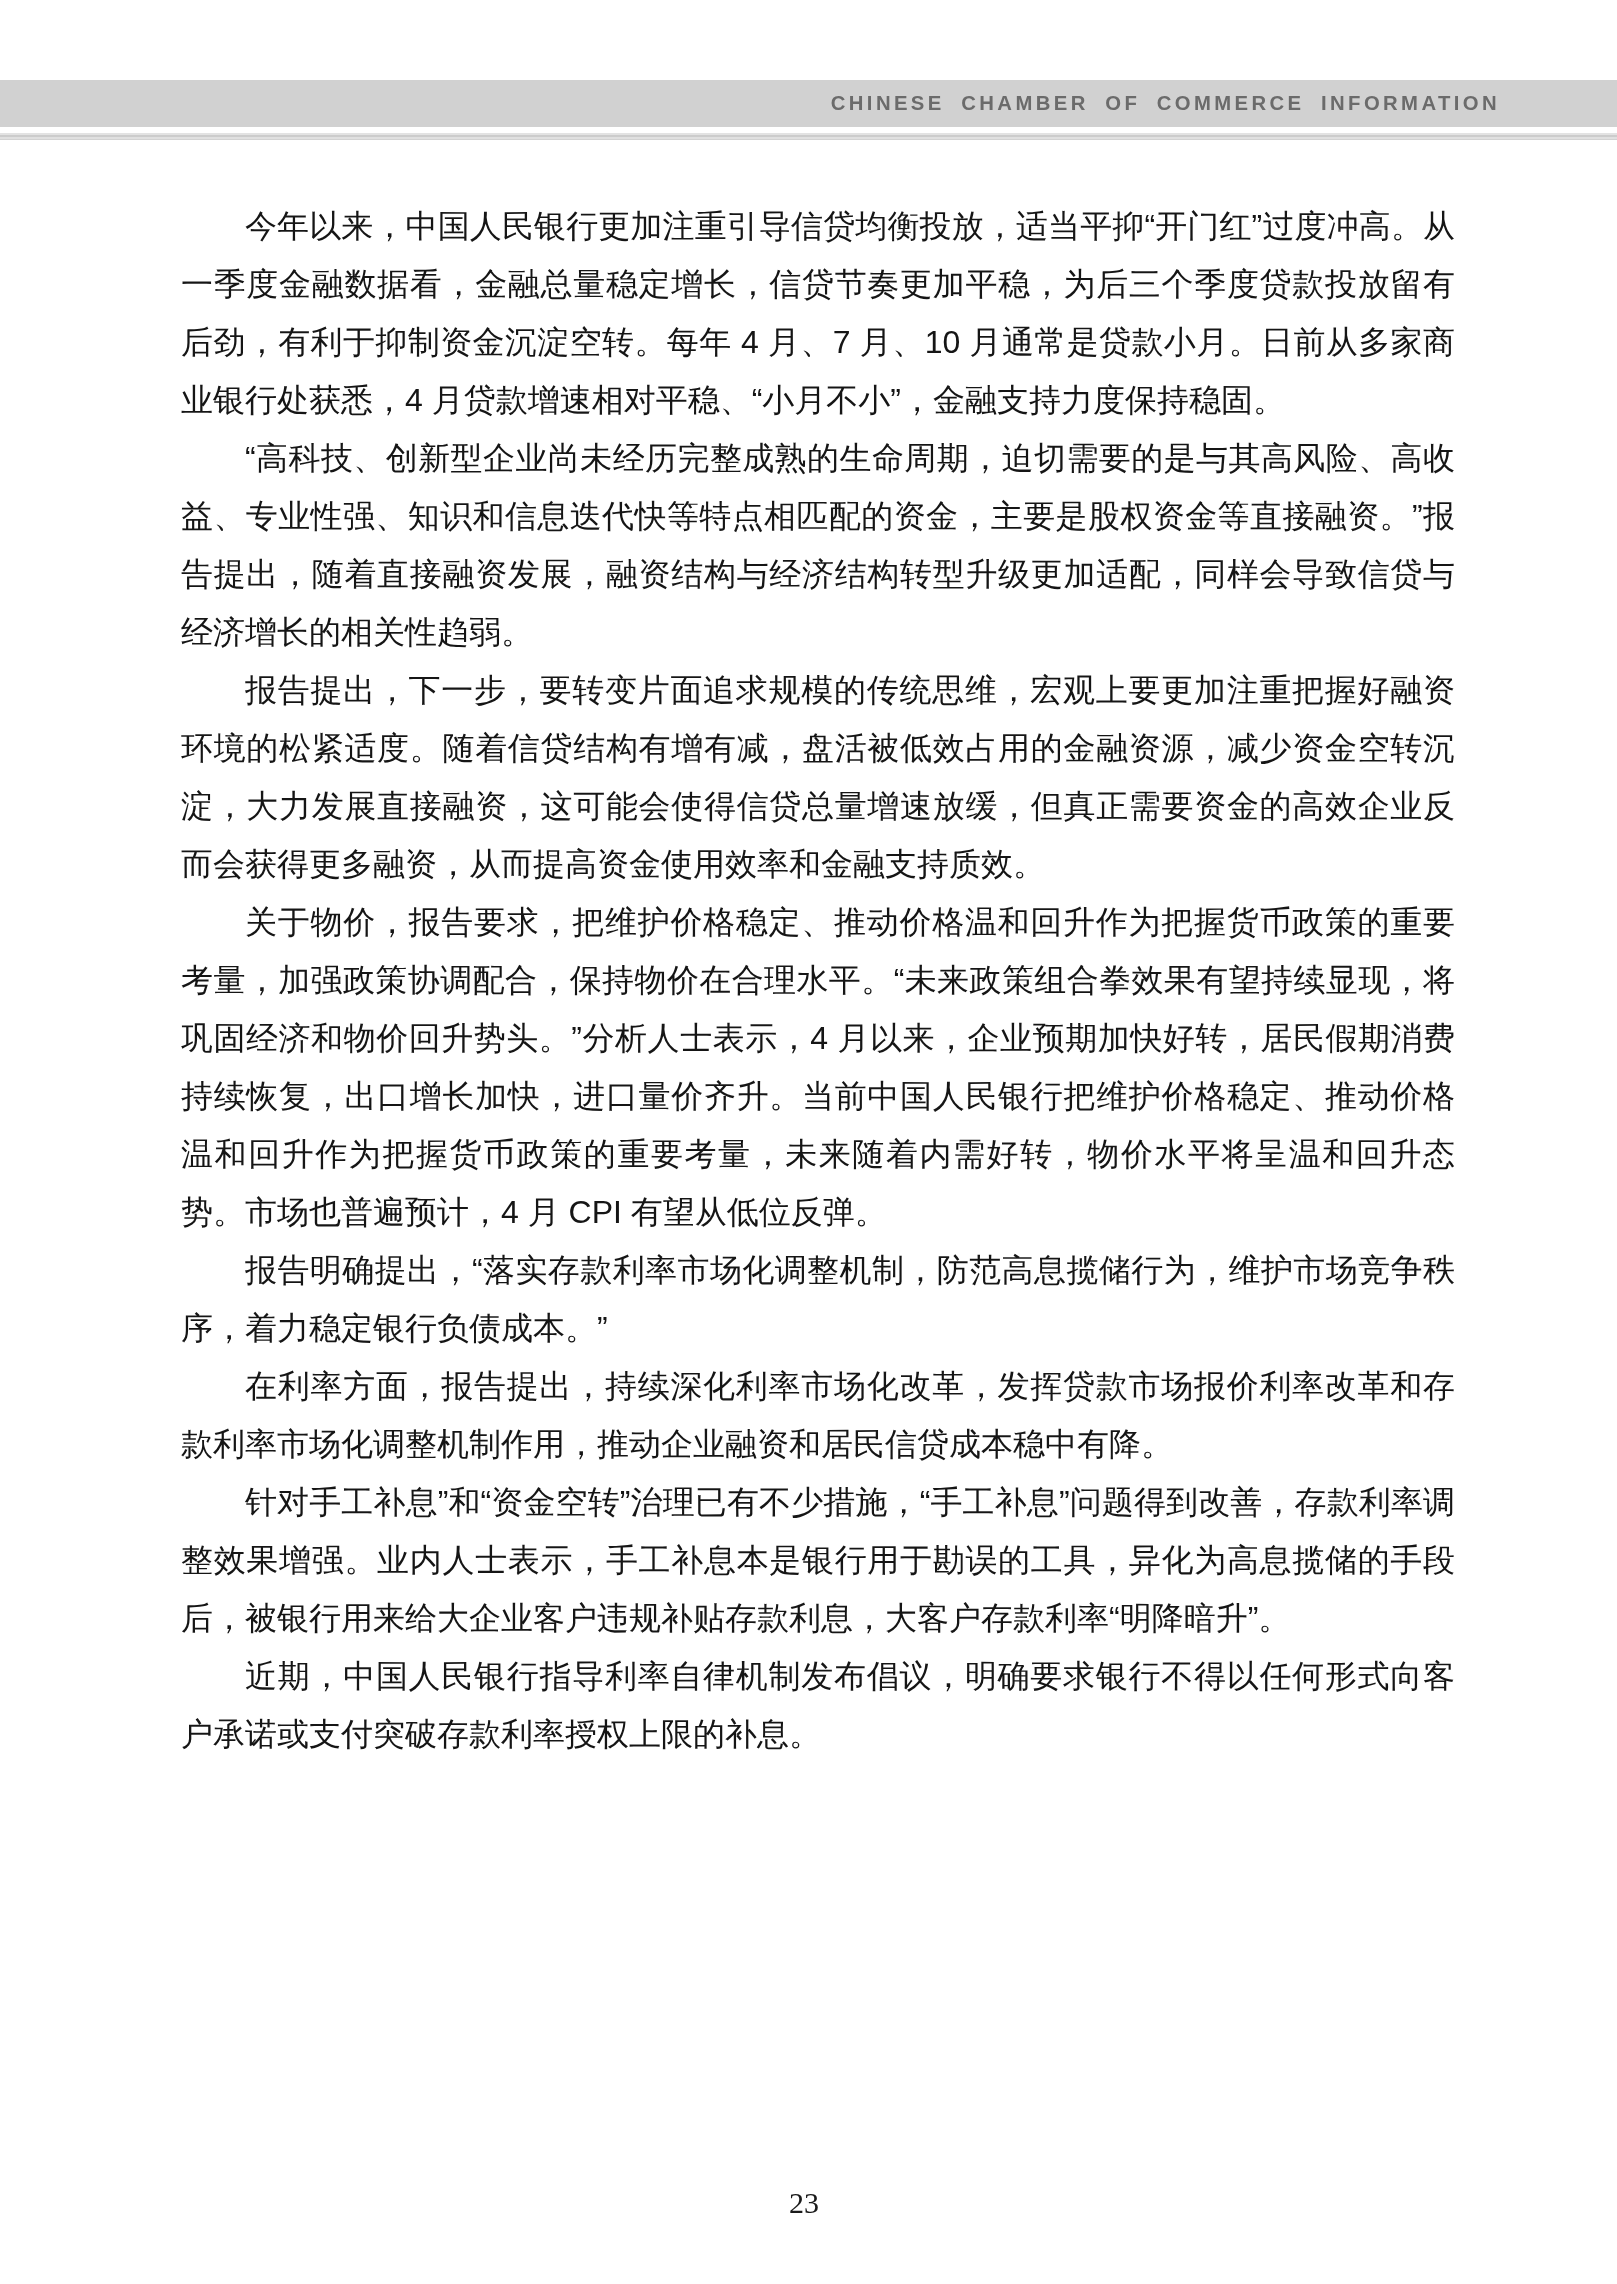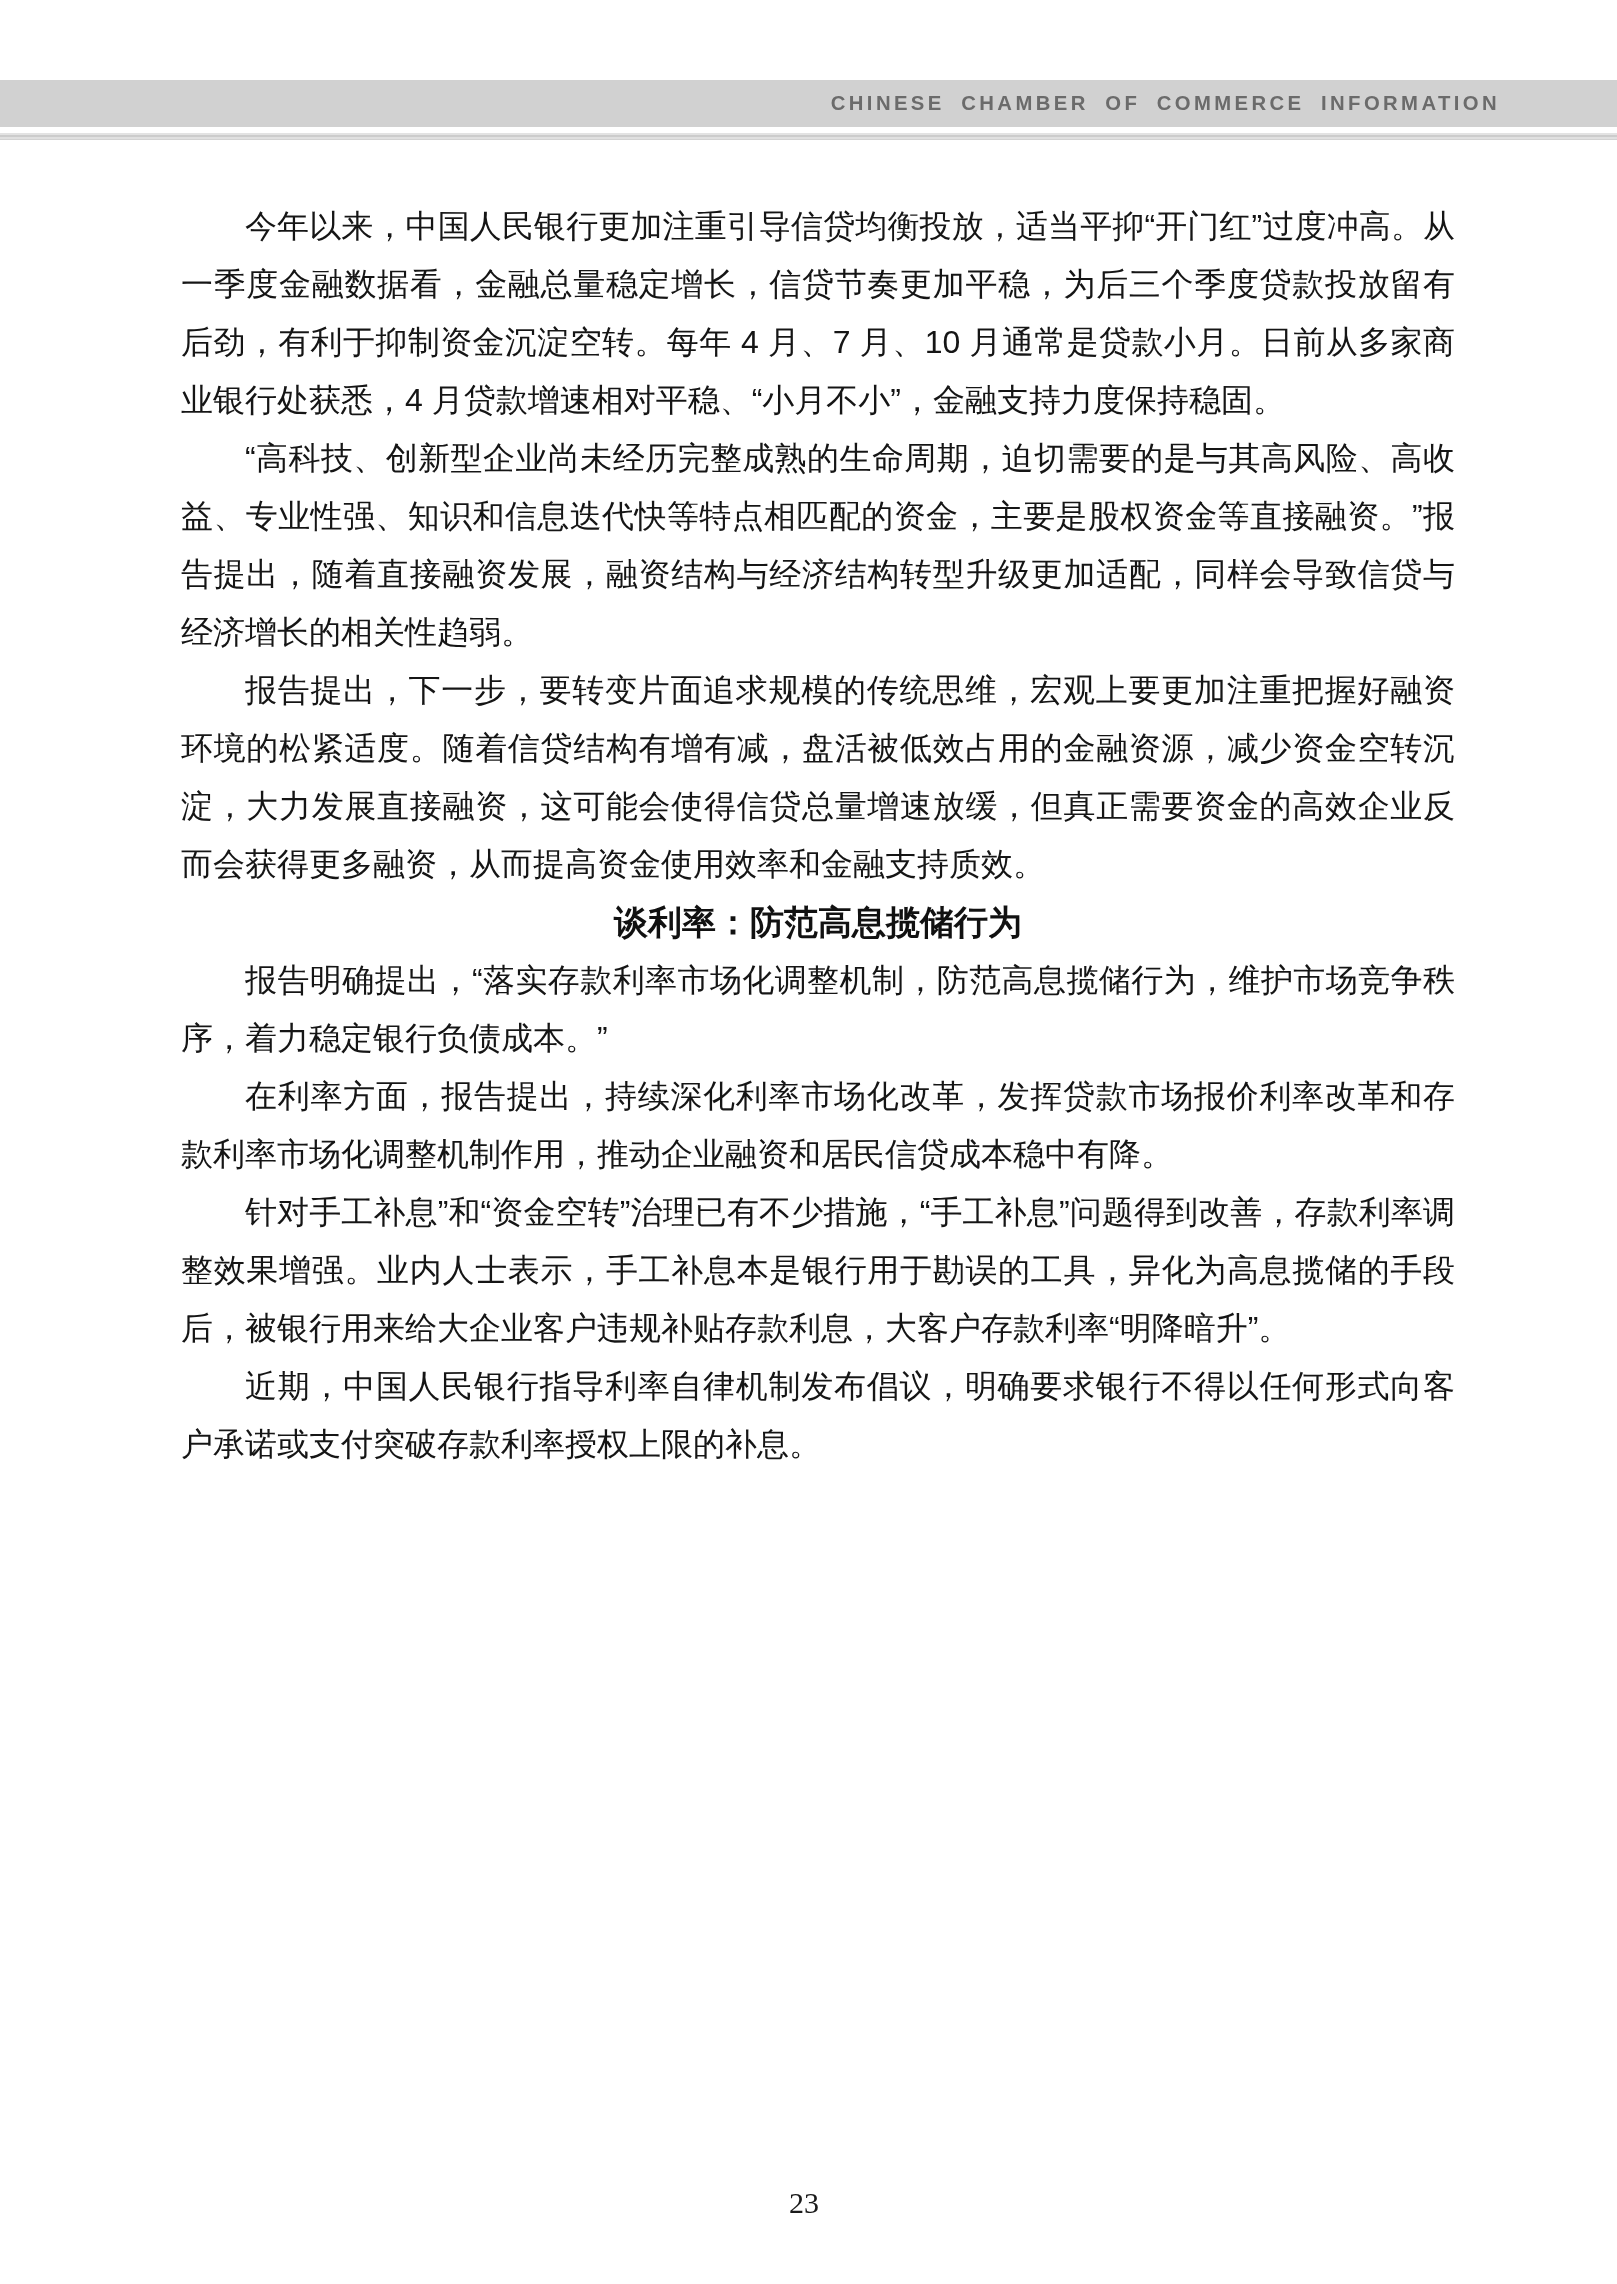--- a/index.html
+++ b/index.html
@@ -98,21 +98,21 @@
   <div class="banner">
     <span class="banner-title">CHINESE CHAMBER OF COMMERCE INFORMATION</span>
   </div>
 
   <div class="divider-strip"></div>
 
   <div class="article">
     <p class="para">今年以来，中国人民银行更加注重引导信贷均衡投放，适当平抑“开门红”过度冲高。从一季度金融数据看，金融总量稳定增长，信贷节奏更加平稳，为后三个季度贷款投放留有后劲，有利于抑制资金沉淀空转。每年 4 月、7 月、10 月通常是贷款小月。日前从多家商业银行处获悉，4 月贷款增速相对平稳、“小月不小”，金融支持力度保持稳固。</p>
     <p class="para">“高科技、创新型企业尚未经历完整成熟的生命周期，迫切需要的是与其高风险、高收益、专业性强、知识和信息迭代快等特点相匹配的资金，主要是股权资金等直接融资。”报告提出，随着直接融资发展，融资结构与经济结构转型升级更加适配，同样会导致信贷与经济增长的相关性趋弱。</p>
     <p class="para">报告提出，下一步，要转变片面追求规模的传统思维，宏观上要更加注重把握好融资环境的松紧适度。随着信贷结构有增有减，盘活被低效占用的金融资源，减少资金空转沉淀，大力发展直接融资，这可能会使得信贷总量增速放缓，但真正需要资金的高效企业反而会获得更多融资，从而提高资金使用效率和金融支持质效。</p>
-    <h2 class="heading">谈利率：防范高息揽储行为</h2>
+    <p class="para">关于物价，报告要求，把维护价格稳定、推动价格温和回升作为把握货币政策的重要考量，加强政策协调配合，保持物价在合理水平。“未来政策组合拳效果有望持续显现，将巩固经济和物价回升势头。”分析人士表示，4 月以来，企业预期加快好转，居民假期消费持续恢复，出口增长加快，进口量价齐升。当前中国人民银行把维护价格稳定、推动价格温和回升作为把握货币政策的重要考量，未来随着内需好转，物价水平将呈温和回升态势。市场也普遍预计，4 月 CPI 有望从低位反弹。</p>
     <p class="para">报告明确提出，“落实存款利率市场化调整机制，防范高息揽储行为，维护市场竞争秩序，着力稳定银行负债成本。”</p>
     <p class="para">在利率方面，报告提出，持续深化利率市场化改革，发挥贷款市场报价利率改革和存款利率市场化调整机制作用，推动企业融资和居民信贷成本稳中有降。</p>
     <p class="para">针对手工补息”和“资金空转”治理已有不少措施，“手工补息”问题得到改善，存款利率调整效果增强。业内人士表示，手工补息本是银行用于勘误的工具，异化为高息揽储的手段后，被银行用来给大企业客户违规补贴存款利息，大客户存款利率“明降暗升”。</p>
     <p class="para">近期，中国人民银行指导利率自律机制发布倡议，明确要求银行不得以任何形式向客户承诺或支付突破存款利率授权上限的补息。</p>
   </div>
 
   <div class="page-number">23</div>
 
 </div>
 

